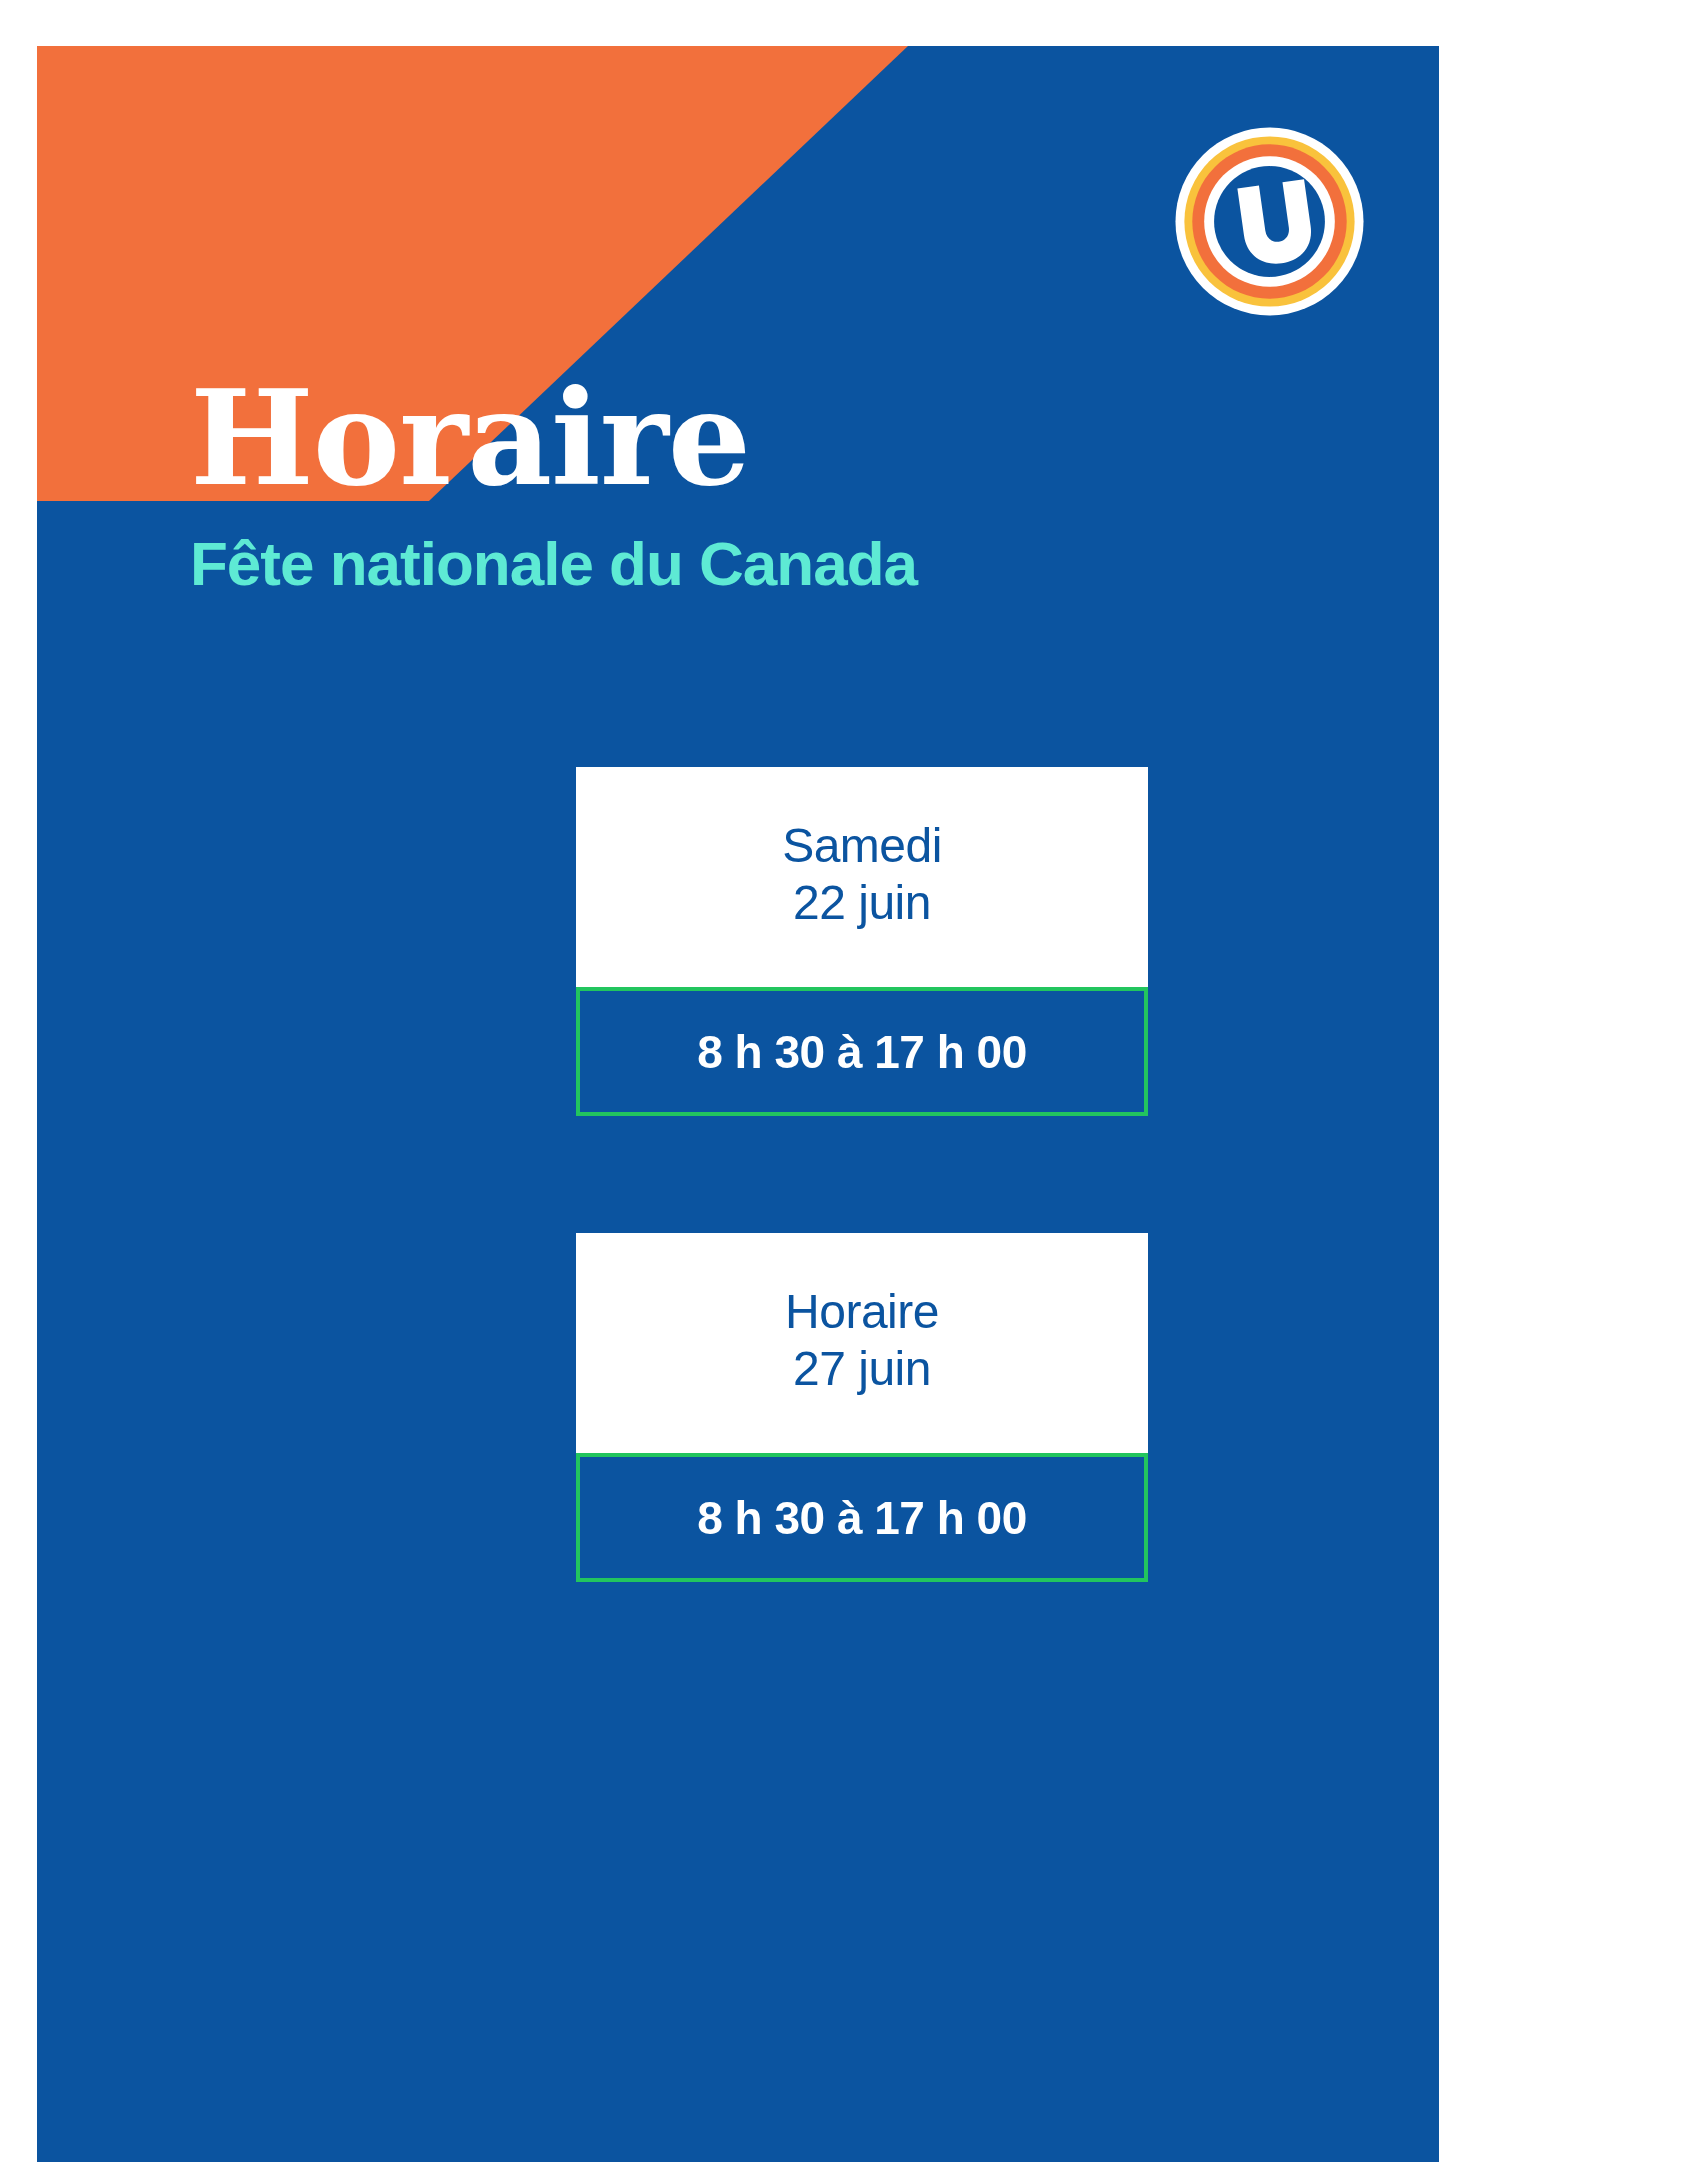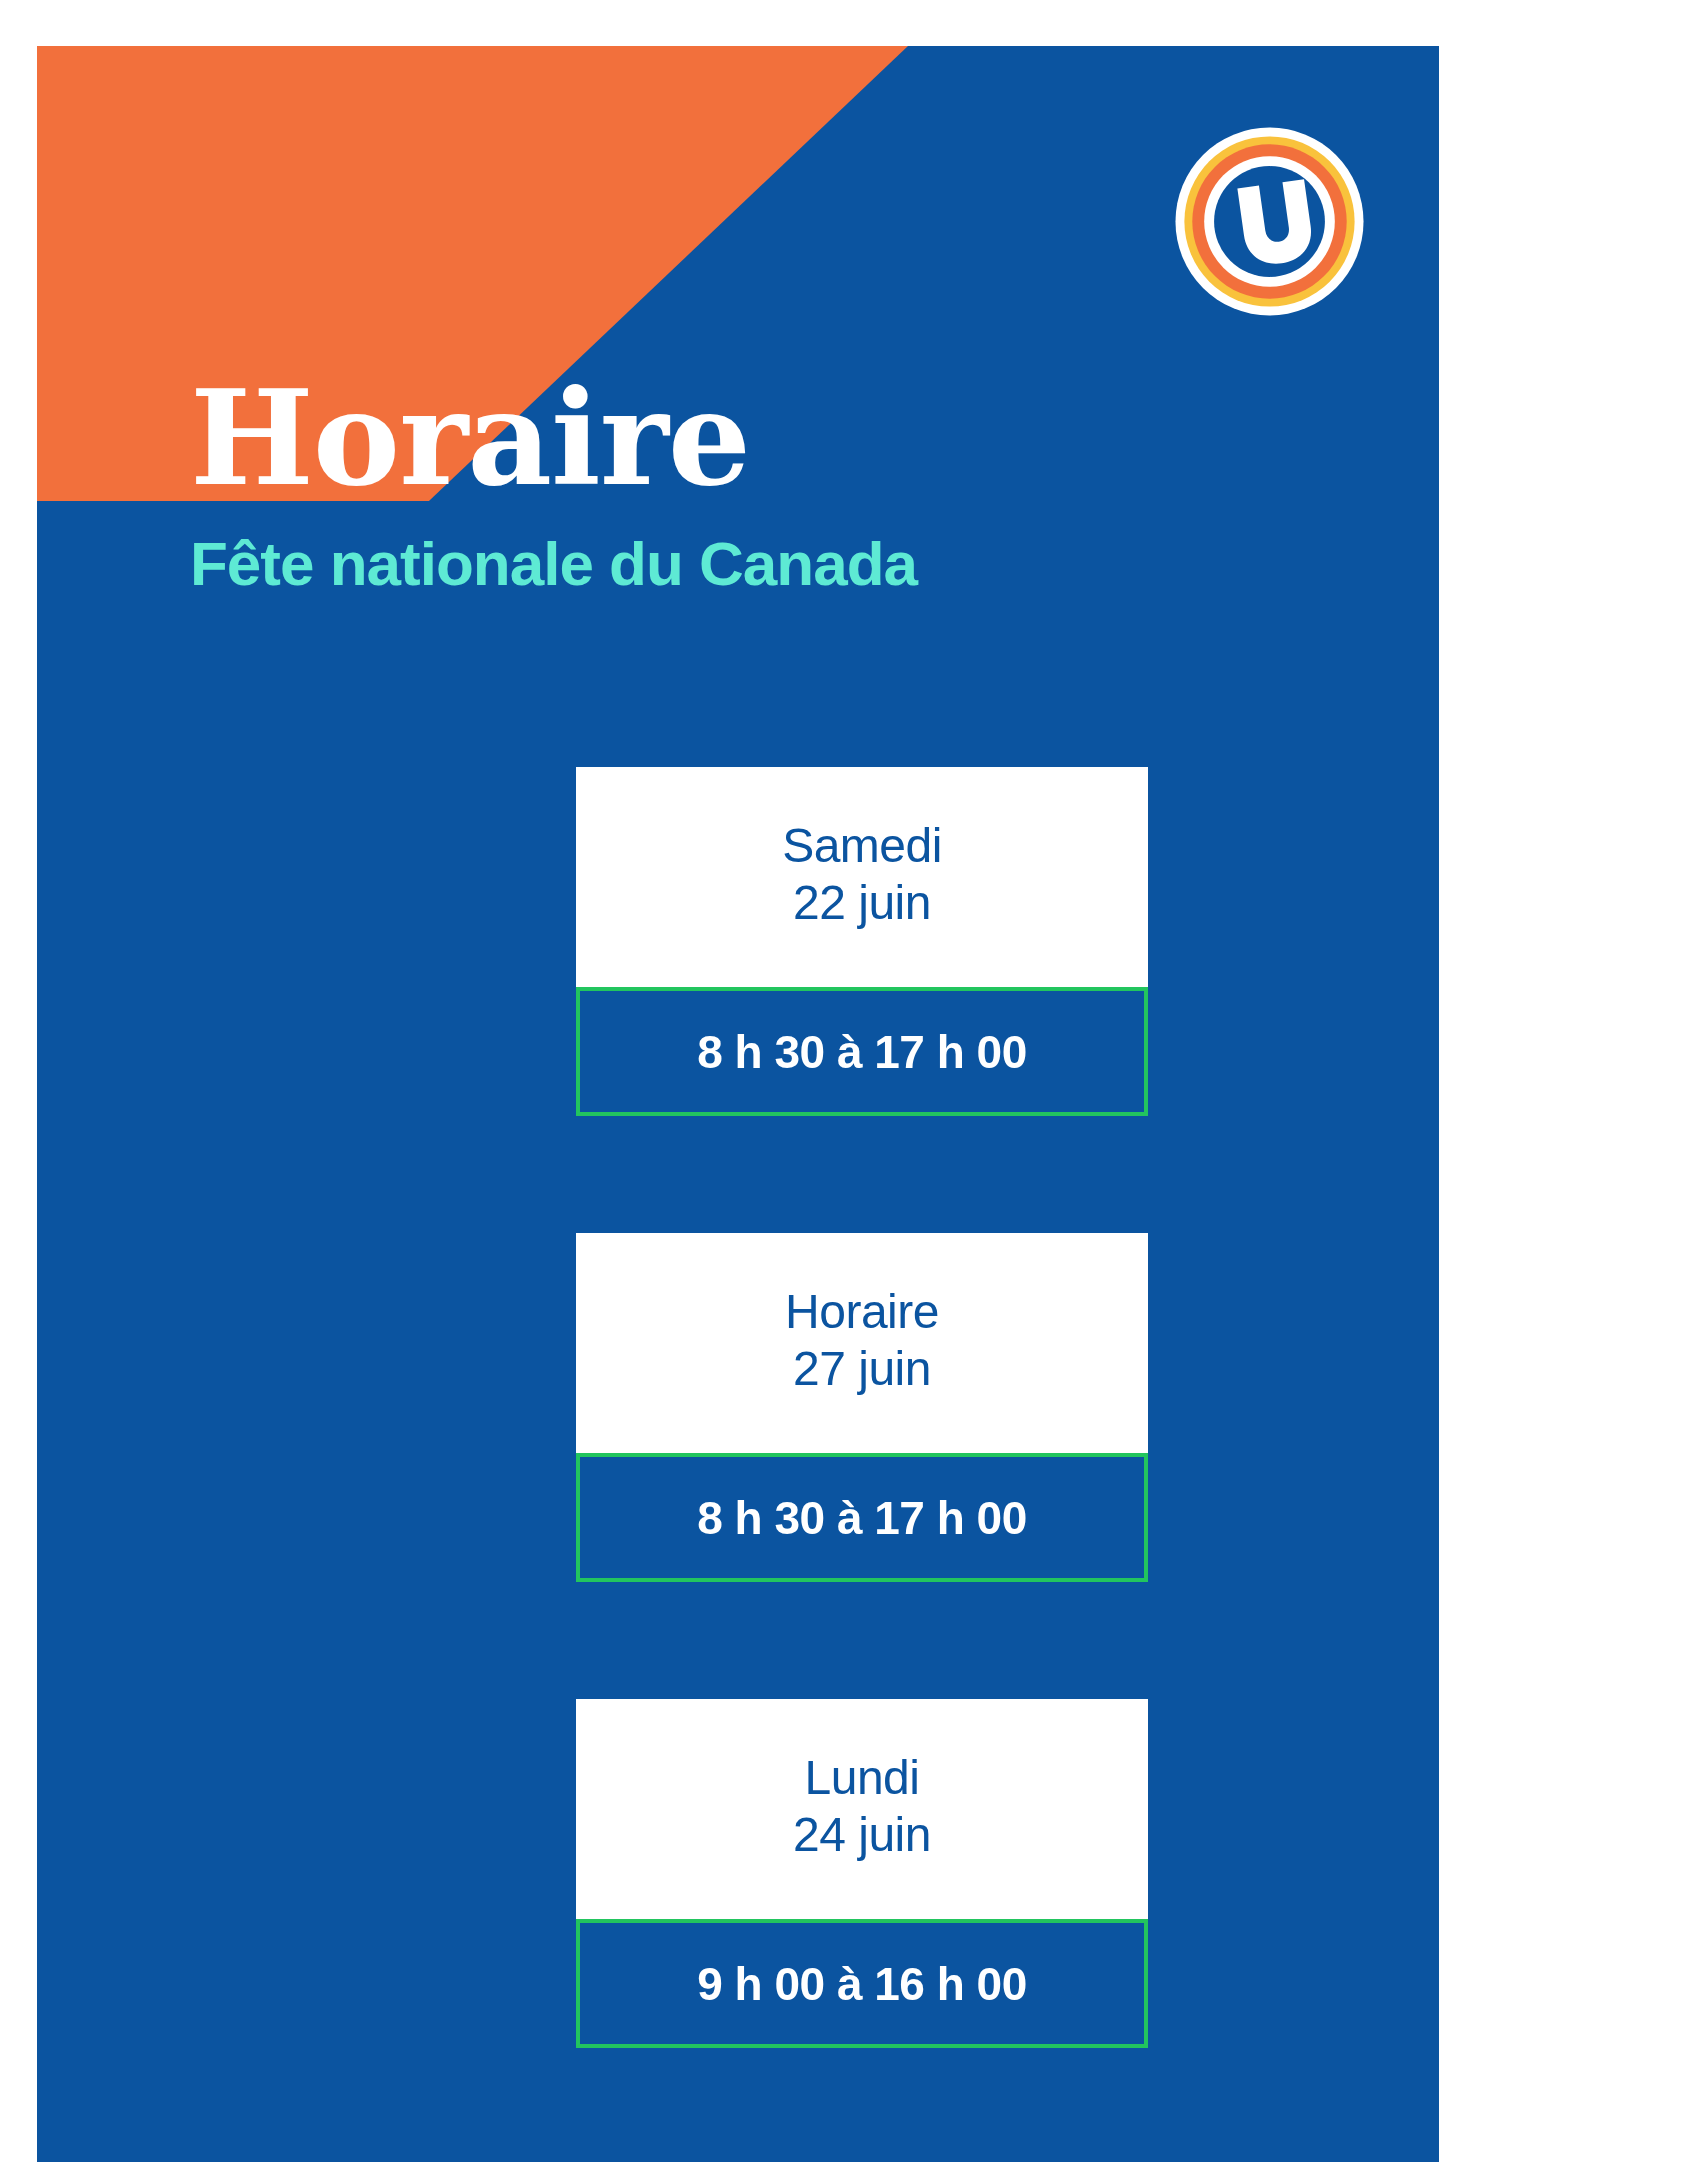--- a/index.html
+++ b/index.html
@@ -157,24 +157,17 @@
     </div>
 
     <div class="card">
       <div class="card-day">
         <div class="day-name">Horaire</div>
         <div class="day-date">27 juin</div>
       </div>
       <div class="card-hours">8 h 30 à 17 h 00</div>
     </div>
 
-    <div class="card">
-      <div class="card-day">
-        <div class="day-name">Lundi</div>
-        <div class="day-date">24 juin</div>
-      </div>
-      <div class="card-hours">9 h 00 à 16 h 00</div>
-    </div>
 
   </div>
 
 </div>
 
 
 </body></html>

